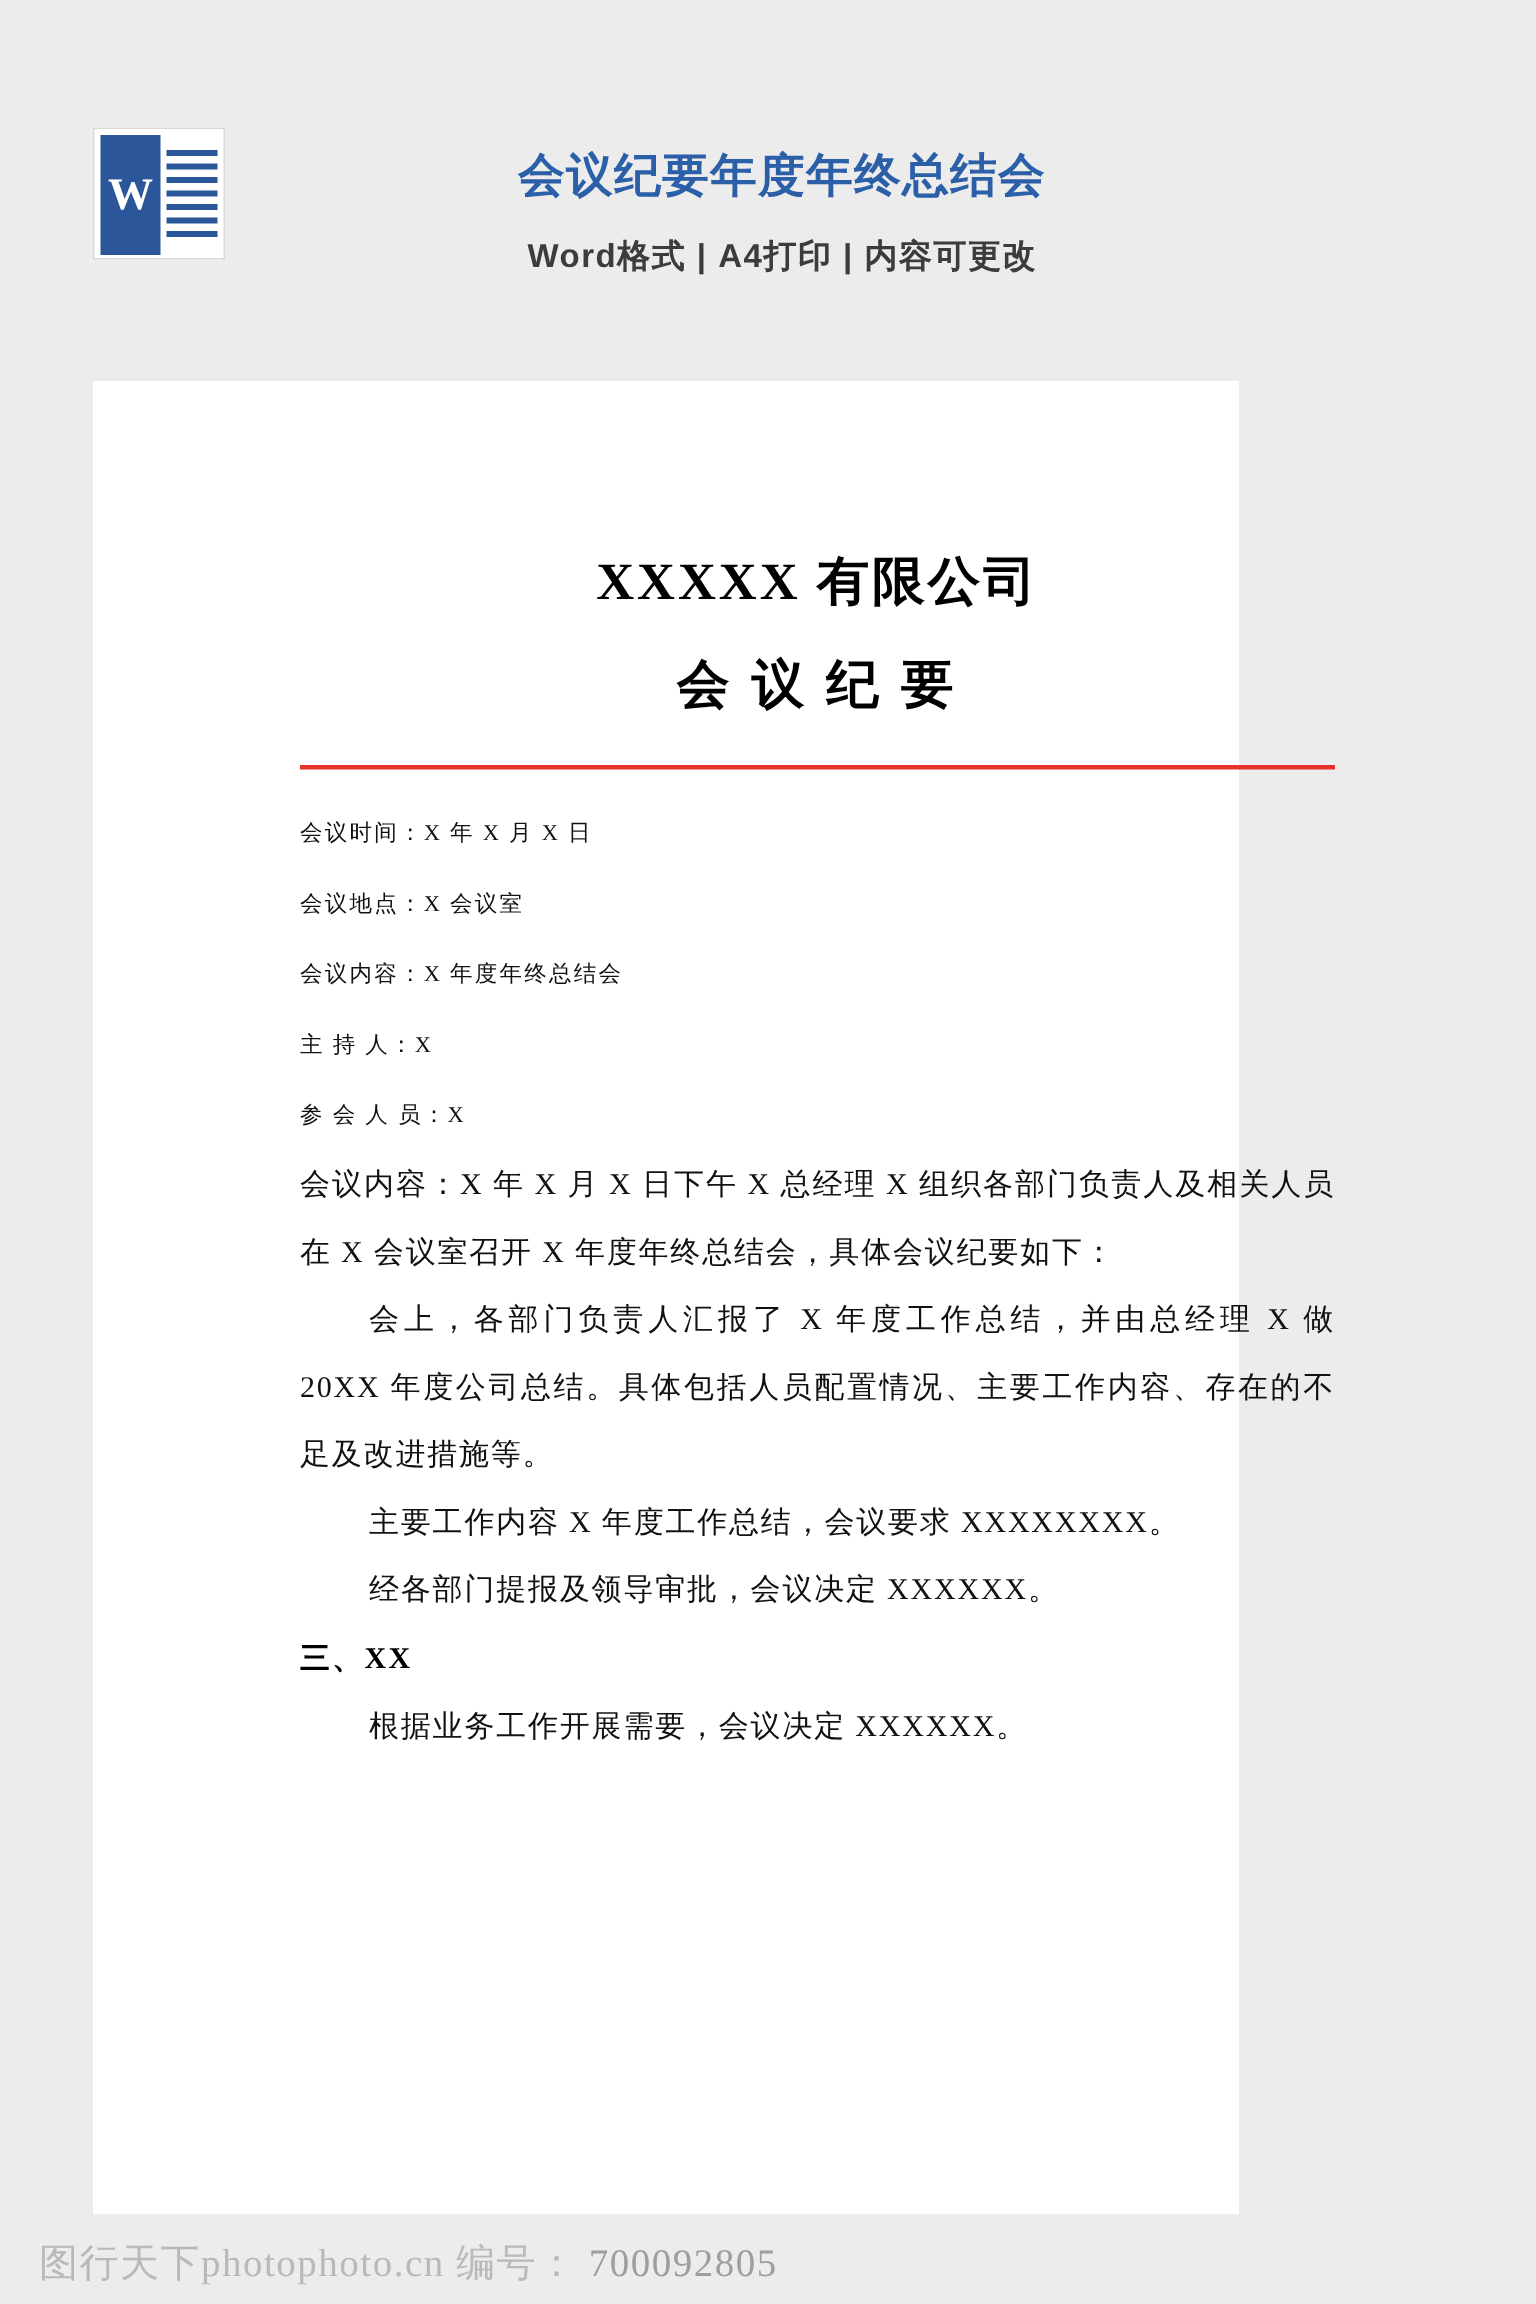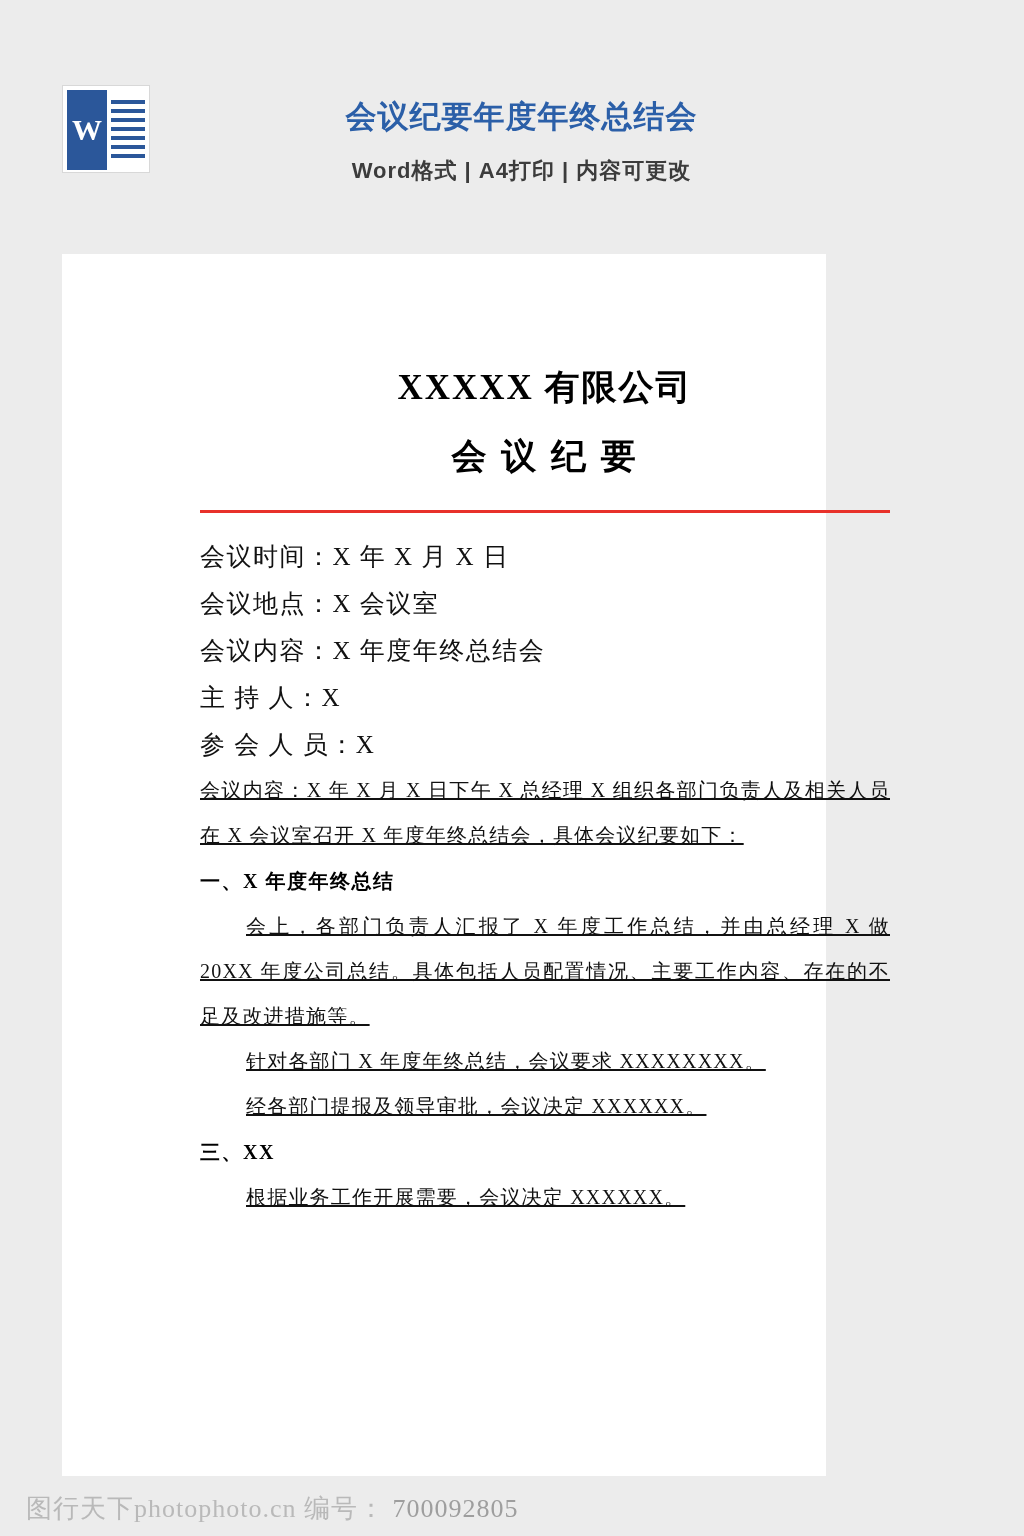--- a/index.html
+++ b/index.html
@@ -121,35 +121,34 @@
     margin-top: 30px;
     height: 3px;
     background: #e8312a;
     width: 690px;
   }
   .meta-list {
     margin-top: 20px;
   }
   .doc-line {
     font-family: "Liberation Serif", serif;
-    font-size: 25px;
+    font-size: 15px;
     color: #111111;
     line-height: 47px;
     letter-spacing: 1.5px;
     white-space: pre-wrap;
   }
   .doc-para {
     font-family: "Liberation Serif", serif;
     font-size: 20px;
     color: #111111;
     line-height: 45px;
     letter-spacing: 1.2px;
     text-align: justify;
     margin: 0;
-    text-decoration: underline;
   }
   .doc-heading {
     font-family: "Liberation Serif", serif;
     font-size: 20px;
     font-weight: bold;
     color: #000000;
     line-height: 46px;
     letter-spacing: 1.5px;
     margin: 0;
   }
@@ -218,23 +217,22 @@
       <div class="doc-line">会议时间：X 年 X 月 X 日</div>
       <div class="doc-line">会议地点：X 会议室</div>
       <div class="doc-line">会议内容：X 年度年终总结会</div>
       <div class="doc-line">主 持 人：X</div>
       <div class="doc-line">参 会 人 员：X</div>
     </div>
 
     <p class="doc-para">会议内容：X 年 X 月 X 日下午 X 总经理 X 组织各部门负责人及相关人员在 X 会议室召开 X 年度年终总结会，具体会议纪要如下：</p>
 
     <div>
-      <p class="doc-heading">一、X 年度年终总结</p>
       <p class="doc-para indent">会上，各部门负责人汇报了 X 年度工作总结，并由总经理 X 做 20XX 年度公司总结。具体包括人员配置情况、主要工作内容、存在的不足及改进措施等。</p>
-      <p class="doc-para indent">针对各部门 X 年度年终总结，会议要求 XXXXXXXX。</p>
+      <p class="doc-para indent">主要工作内容 X 年度工作总结，会议要求 XXXXXXXX。</p>
     </div>
 
     <div>
       <p class="doc-para indent">经各部门提报及领导审批，会议决定 XXXXXX。</p>
     </div>
 
     <div>
       <p class="doc-heading">三、XX</p>
       <p class="doc-para indent">根据业务工作开展需要，会议决定 XXXXXX。</p>
     </div>

